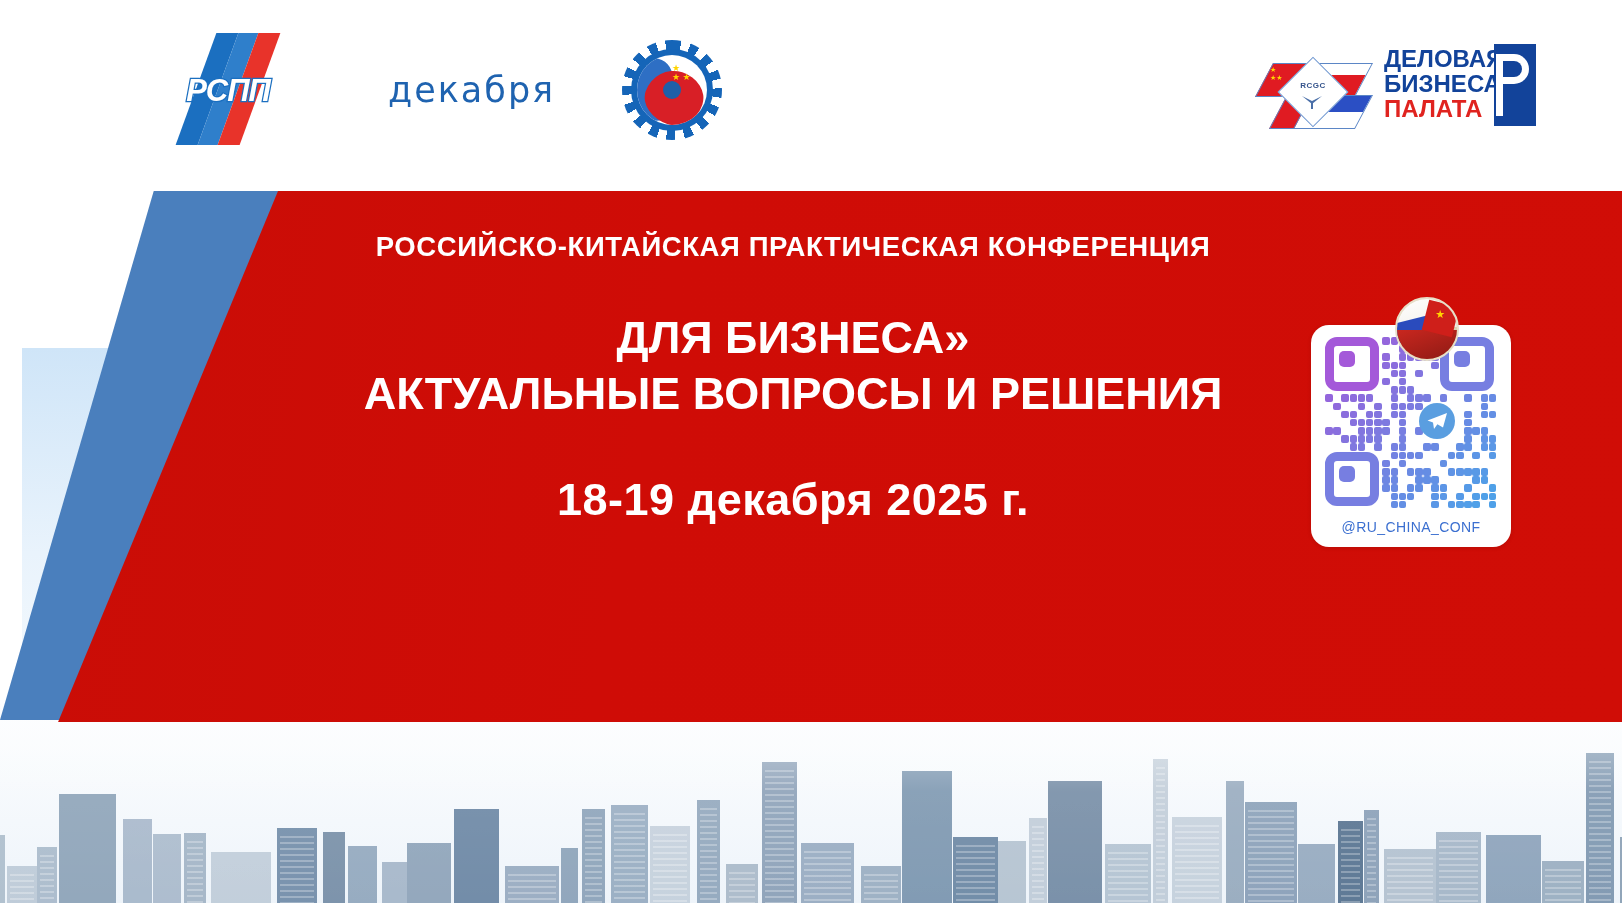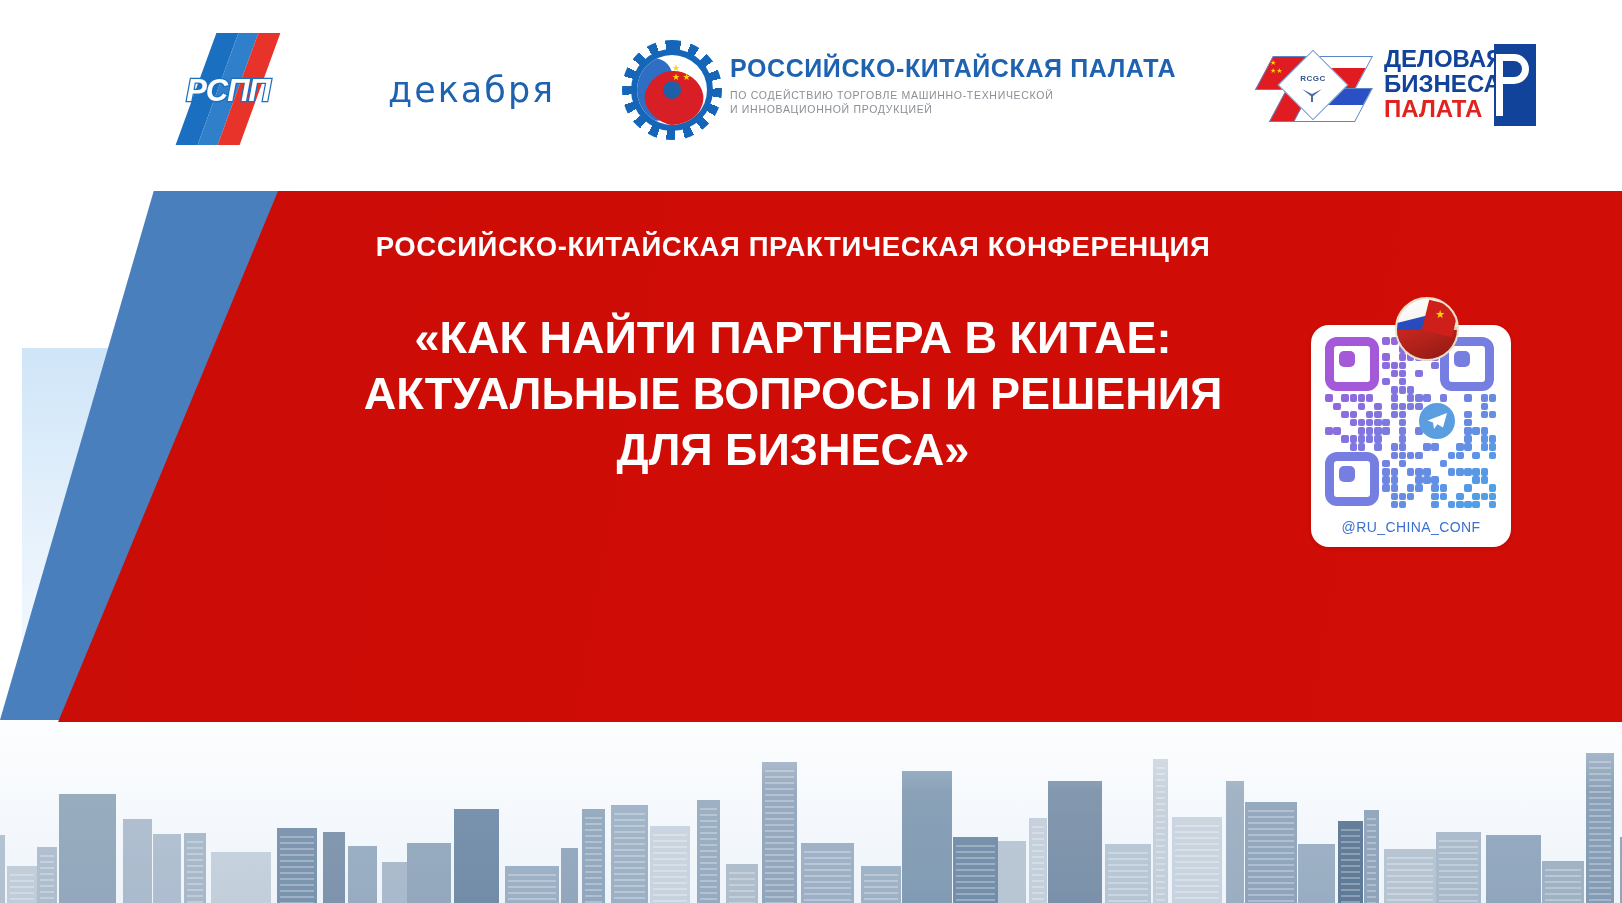--- a/index.html
+++ b/index.html
@@ -148,21 +148,21 @@
     font-size:10.5px;
     line-height:14px;
     letter-spacing:0.7px;
     color:#8a8f96;
     white-space:nowrap;
   }
 
   
   .rcgc {
     position:absolute;
-    left:1258px; top:38px;
+    left:1258px; top:45px;
     width:108px; height:100px;
   }
   .rcgc .flag {
     position:absolute;
     width:62px; height:34px;
     transform:skewX(-28deg);
     border:1px solid #5b86c6;
   }
   .rcgc .f-cn-top {
     left:6px; top:18px;
@@ -527,25 +527,20 @@
       <div class="teeth"></div>
       <div class="ring"></div>
       <div class="inner">
         <div class="swirl-blue"></div>
         <div class="swirl-red"></div>
         <div class="stars">★<br>★ ★</div>
         <div class="dot"></div>
       </div>
     </div>
 
-    <div class="chamber">
-      <div class="ttl">РОССИЙСКО-КИТАЙСКАЯ ПАЛАТА</div>
-      <div class="sub">ПО СОДЕЙСТВИЮ ТОРГОВЛЕ МАШИННО-ТЕХНИЧЕСКОЙ</div>
-      <div class="sub" style="margin-top:0">И ИННОВАЦИОННОЙ ПРОДУКЦИЕЙ</div>
-    </div>
 
     <div class="rcgc">
       <div class="flag f-cn-top"></div>
       <div class="flag f-ru-top"></div>
       <div class="flag f-cn-bot"></div>
       <div class="flag f-ru-bot"></div>
       <div class="cn-stars">★<br>★★</div>
       <div class="diamond"></div>
       <div class="rcgc-label">RCGC</div>
       <svg class="bird" viewBox="0 0 22 18">
@@ -561,24 +556,24 @@
     </div>
     <div class="delros-mark">
       <div class="stem"></div>
       <div class="cut"></div>
     </div>
   </div>
 
   <div class="text-block">
     <div class="kicker">РОССИЙСКО-КИТАЙСКАЯ ПРАКТИЧЕСКАЯ КОНФЕРЕНЦИЯ</div>
     <div class="main-title">
-      <span class="tline">«КАК НАЙТИ ПАРТНЕРА В КИТАЕ:</span>
+      <span class="tline">ДЛЯ БИЗНЕСА»</span>
       <span class="tline">АКТУАЛЬНЫЕ ВОПРОСЫ И РЕШЕНИЯ</span>
-      <span class="tline">ДЛЯ БИЗНЕСА»</span>
     </div>
+    <div class="date-line">18-19 декабря 2025 г.</div>
   </div>
 
   <div class="qr-card">
     <div class="qr-grid" id="qr-grid">
         <div class="mod" style="left: 57.3333px; top: 0px; width: 7.53524px; height: 7.53524px; background: rgb(148, 102, 220);"></div>
         <div class="mod" style="left: 65.5238px; top: 0px; width: 7.53524px; height: 7.53524px; background: rgb(146, 104, 220);"></div>
         <div class="mod" style="left: 73.7143px; top: 0px; width: 7.53524px; height: 7.53524px; background: rgb(144, 106, 220);"></div>
         <div class="mod" style="left: 81.9048px; top: 0px; width: 7.53524px; height: 7.53524px; background: rgb(141, 108, 221);"></div>
         <div class="mod" style="left: 73.7143px; top: 8.19048px; width: 7.53524px; height: 7.53524px; background: rgb(141, 108, 221);"></div>
         <div class="mod" style="left: 81.9048px; top: 8.19048px; width: 7.53524px; height: 7.53524px; background: rgb(139, 109, 221);"></div>

